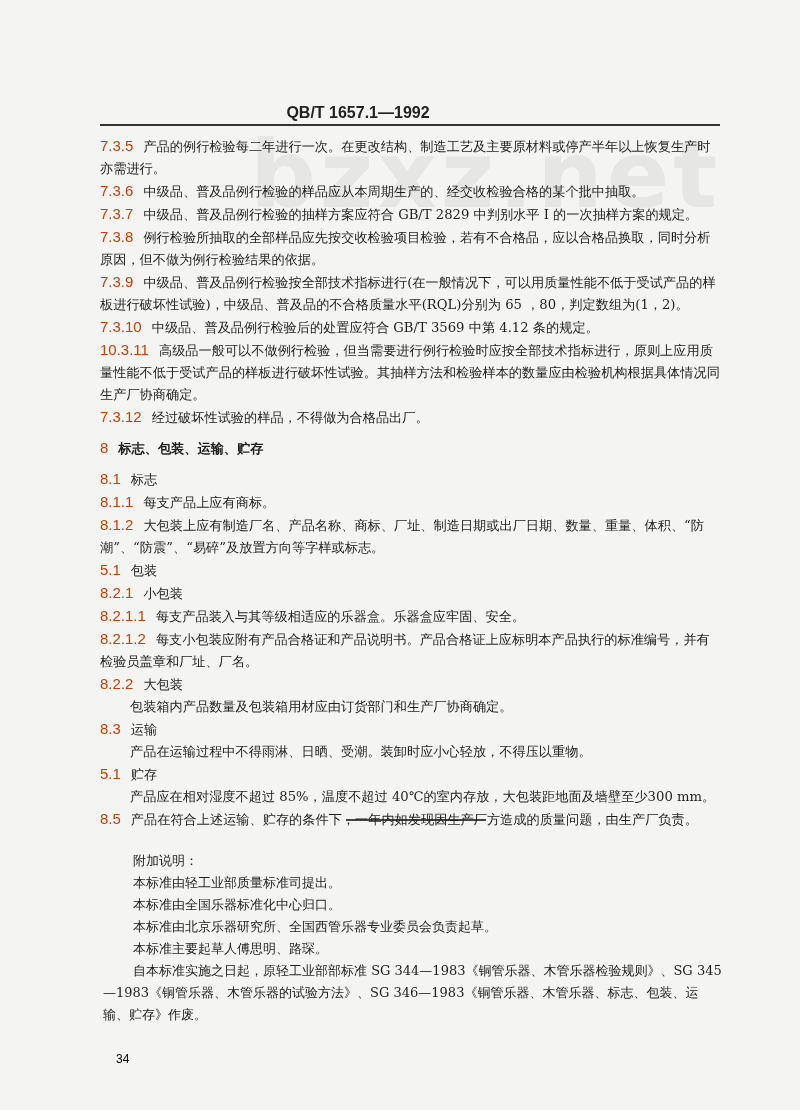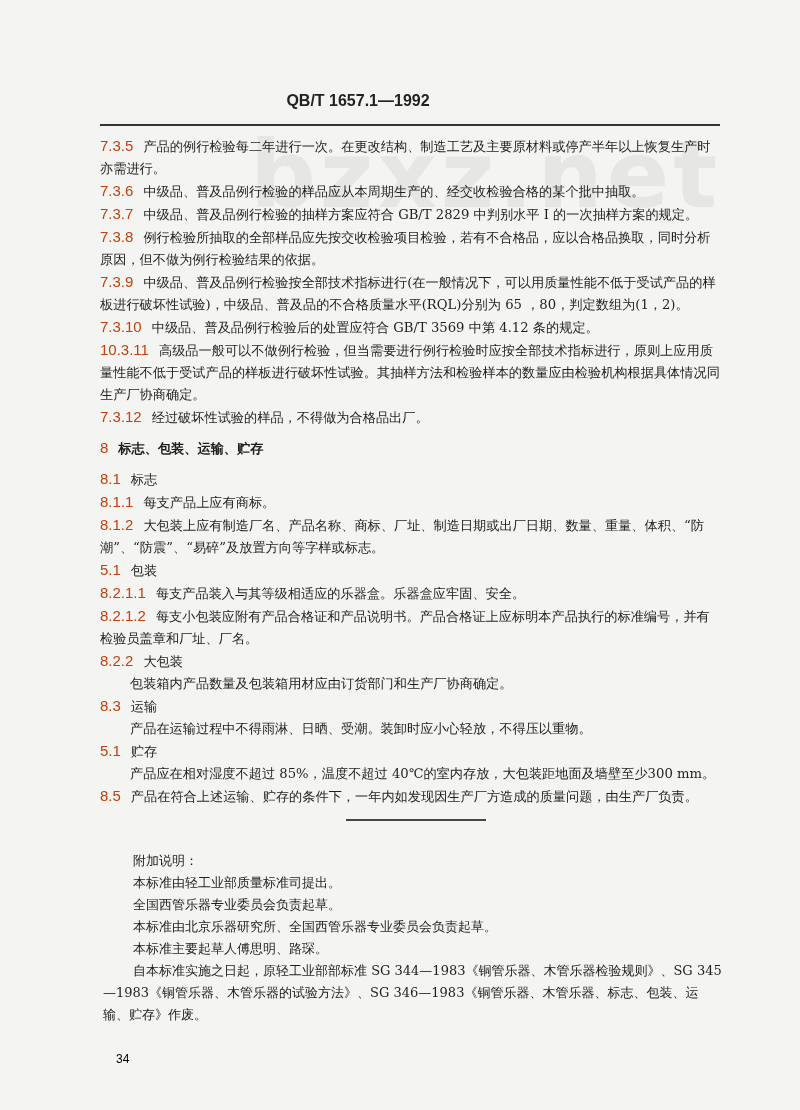--- a/index.html
+++ b/index.html
@@ -9,21 +9,21 @@
     font-family: "DejaVu Serif", "Liberation Serif", serif;
     color: #1e1e1e;
   }
   .watermark {
     position: absolute; left: 250px; top: 130px;
     font-family: "DejaVu Sans", "Liberation Sans", sans-serif;
     font-weight: bold; font-size: 92px; letter-spacing: 4px;
     color: #e6e6e4; z-index: 0; line-height: 1;
   }
   .header {
-    position: absolute; left: 0; top: 92px; width: 716px; text-align: center;
+    position: absolute; left: 0; top: 104px; width: 716px; text-align: center;
     font-family: "Liberation Sans", sans-serif; font-size: 16px; font-weight: bold;
     color: #222; z-index: 1;
   }
   .header-rule {
     position: absolute; left: 100px; top: 124px; width: 620px; height: 2px;
     background: #333; z-index: 1;
   }
   .content {
     position: absolute; left: 100px; top: 135px; width: 622px; z-index: 1;
     font-size: 13.2px; line-height: 22px;
@@ -67,36 +67,37 @@
     <p class="p"><span class="num">7.3.12</span><span>经过破坏性试验的样品，不得做为合格品出厂。</span></p>
   </div>
 
   <p class="p sec8"><span class="num">8</span><span>标志、包装、运输、贮存</span></p>
 
   <div>
     <p class="p"><span class="num">8.1</span><span>标志</span></p>
     <p class="p"><span class="num">8.1.1</span><span>每支产品上应有商标。</span></p>
     <p class="p"><span class="num">8.1.2</span><span>大包装上应有制造厂名、产品名称、商标、厂址、制造日期或出厂日期、数量、重量、体积、“防潮”、“防震”、“易碎”及放置方向等字样或标志。</span></p>
     <p class="p"><span class="num">5.1</span><span>包装</span></p>
+    <p class="p"><span class="num">8.2.1</span><span>小包装</span></p>
     <p class="p"><span class="num">8.2.1.1</span><span>每支产品装入与其等级相适应的乐器盒。乐器盒应牢固、安全。</span></p>
     <p class="p"><span class="num">8.2.1.2</span><span>每支小包装应附有产品合格证和产品说明书。产品合格证上应标明本产品执行的标准编号，并有检验员盖章和厂址、厂名。</span></p>
     <p class="p"><span class="num">8.2.2</span><span>大包装</span></p>
     <p class="p indent"><span>包装箱内产品数量及包装箱用材应由订货部门和生产厂协商确定。</span></p>
     <p class="p"><span class="num">8.3</span><span>运输</span></p>
     <p class="p indent"><span>产品在运输过程中不得雨淋、日晒、受潮。装卸时应小心轻放，不得压以重物。</span></p>
     <p class="p"><span class="num">5.1</span><span>贮存</span></p>
     <p class="p indent"><span>产品应在相对湿度不超过 85%，温度不超过 40℃的室内存放，大包装距地面及墙壁至少300 mm。</span></p>
     <p class="p"><span class="num">8.5</span><span>产品在符合上述运输、贮存的条件下，一年内如发现因生产厂方造成的质量问题，由生产厂负责。</span></p>
   </div>
 </div>
 
 <div class="divider"></div>
 
 <div class="appendix">
   <p class="p title">附加说明：</p>
   <p class="p">本标准由轻工业部质量标准司提出。</p>
-  <p class="p">全国西管乐器专业委员会负责起草。</p>
+  <p class="p">本标准由全国乐器标准化中心归口。</p>
   <p class="p">本标准由北京乐器研究所、全国西管乐器专业委员会负责起草。</p>
   <p class="p">本标准主要起草人傅思明、路琛。</p>
   <p class="p hang">自本标准实施之日起，原轻工业部部标准 SG 344—1983《铜管乐器、木管乐器检验规则》、SG 345—1983《铜管乐器、木管乐器的试验方法》、SG 346—1983《铜管乐器、木管乐器、标志、包装、运输、贮存》作废。</p>
 </div>
 
 <div class="page-number">34</div>
 
 </body></html>

